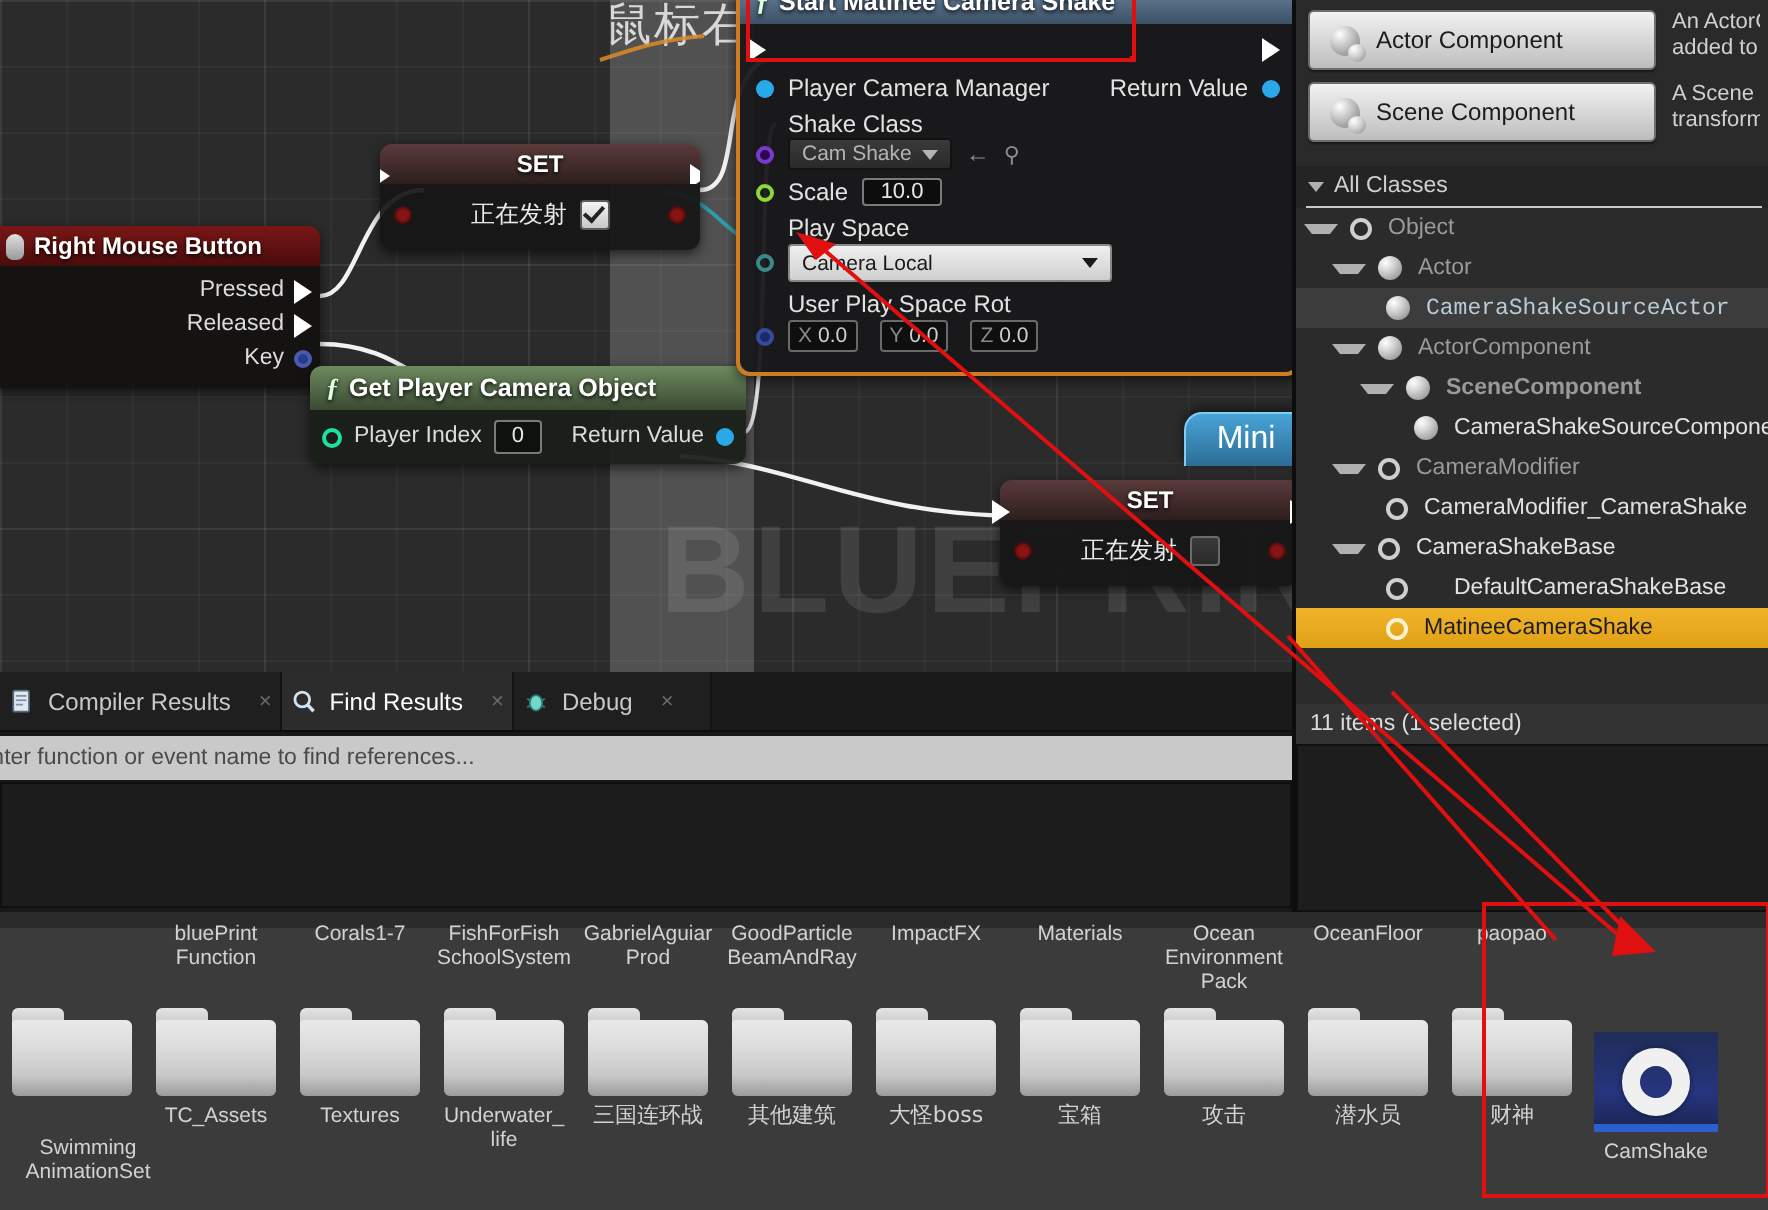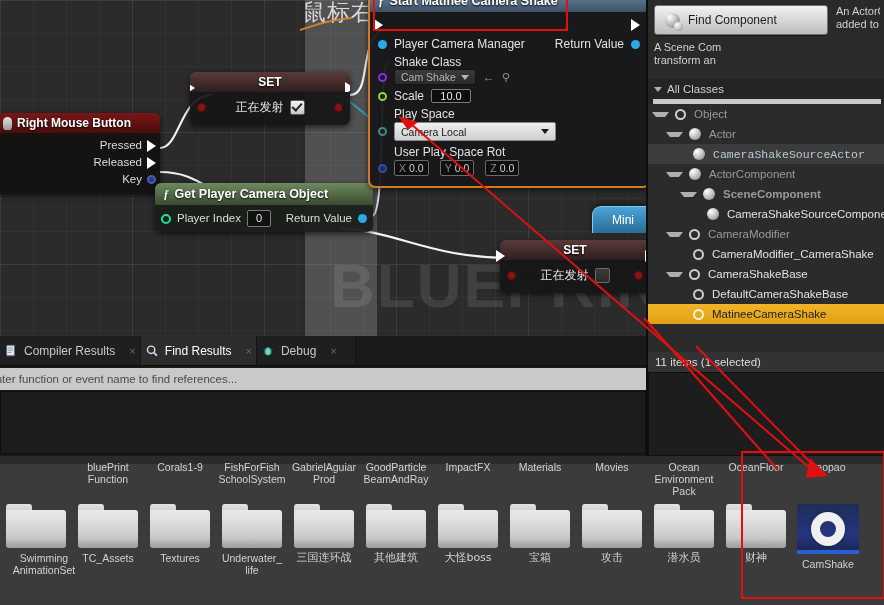--- a/index.html
+++ b/index.html
@@ -132,21 +132,21 @@
   .vecbox{
     border:1px solid #6a6a6a;background:rgba(0,0,0,.4);color:#cfcfcf;font-size:10.5px;
     padding:1px 4px;border-radius:2px;margin-right:4px;display:inline-block;
   }
   .vecbox b{color:#8a8a8a;font-weight:normal;margin-right:3px;}
 
   .minimap{
     position:absolute;left:592px;top:206px;width:60px;height:26px;
     background:linear-gradient(to bottom,#49a3d8,#2b6d96);border-radius:9px 0 0 0;
     border-top:1px solid #7fcdf0;border-left:1px solid #7fcdf0;
-    color:#fff;font-size:12px;display:flex;align-items:center;justify-content:center;
+    color:#fff;font-size:16px;display:flex;align-items:center;justify-content:center;
     box-shadow:0 -2px 6px rgba(0,0,0,.5);
   }
 
   
   .wires{position:absolute;inset:0;pointer-events:none;}
 
   
   .tabs-panel{position:absolute;left:0;top:336px;width:646px;height:120px;background:#181818;}
   .tabstrip{display:flex;height:29px;background:#1d1d1d;border-bottom:1px solid #0d0d0d;}
   .tab{
@@ -447,28 +447,35 @@
   </div>
 
   <div class="rpanel">
     <div class="comp-btns">
       <div class="comp-row">
         <div class="comp-btn">
           <span class="ico-wrap">
             <span class="sphere" style="position:absolute;left:1px;top:1px;"></span>
             <span class="sphere sm"></span>
           </span>
-          <span>Find Component</span>
+          <span>Actor Component</span>
         </div>
         <div class="comp-desc">
           <div>An ActorCom</div>
           <div>added to any</div>
         </div>
       </div>
       <div class="comp-row">
+        <div class="comp-btn">
+          <span class="ico-wrap">
+            <span class="sphere" style="position:absolute;left:1px;top:1px;"></span>
+            <span class="sphere sm"></span>
+          </span>
+          <span>Scene Component</span>
+        </div>
         <div class="comp-desc">
           <div>A Scene Com</div>
           <div>transform an</div>
         </div>
       </div>
     </div>
 
     <div class="allclasses">
       <span class="tri down"></span>
       <span>All Classes</span>
@@ -521,21 +528,21 @@
             <span style="margin-left: 4px;">CameraModifier_CameraShake</span>
           </div>
           <div class="trow bright" style="padding-left: 18px;">
             <span class="tri down" style="width: 9px; flex: 0 0 auto; display: inline-block; margin-right: 2px;"></span>
             <span class="cls-o"></span>
             <span style="margin-left: 4px;">CameraShakeBase</span>
           </div>
           <div class="trow bright" style="padding-left: 32px;">
             <span style="width: 9px; flex: 0 0 auto; display: inline-block;"></span>
             <span class="cls-o"></span>
-            <span style="margin-left: 4px;">DefaultCameraShakeBase</span>
+            <span style="margin-left: 19px;">DefaultCameraShakeBase</span>
           </div>
           <div class="trow sel-orange" style="padding-left: 32px;">
             <span style="width: 9px; flex: 0 0 auto; display: inline-block;"></span>
             <span class="cls-o orange"></span>
             <span style="margin-left: 4px;">MatineeCameraShake</span>
           </div>
         </div>
     </div>
 
     <div class="statusbar">11 items (1 selected)</div>
@@ -551,21 +558,21 @@
           </div>
         </div>
         <div class="cb-cell">
           <div class="cb-label">
             <div style="white-space: pre-line;">bluePrint
 Function</div>
           </div>
         </div>
         <div class="cb-cell">
           <div class="cb-label">
-            <div style="white-space: pre-line;">Corals1-9</div>
+            <div style="white-space: pre-line;">Corals1-7</div>
           </div>
         </div>
         <div class="cb-cell">
           <div class="cb-label">
             <div style="white-space: pre-line;">FishForFish
 SchoolSystem</div>
           </div>
         </div>
         <div class="cb-cell">
           <div class="cb-label">
@@ -580,25 +587,20 @@
           </div>
         </div>
         <div class="cb-cell">
           <div class="cb-label">
             <div style="white-space: pre-line;">ImpactFX</div>
           </div>
         </div>
         <div class="cb-cell">
           <div class="cb-label">
             <div style="white-space: pre-line;">Materials</div>
-          </div>
-        </div>
-        <div class="cb-cell">
-          <div class="cb-label">
-            <div style="white-space: pre-line;">Movies</div>
           </div>
         </div>
         <div class="cb-cell">
           <div class="cb-label">
             <div style="white-space: pre-line;">Ocean
 Environment
 Pack</div>
           </div>
         </div>
         <div class="cb-cell">
@@ -612,21 +614,21 @@
           </div>
         </div>
       </div>
     <div class="cb-grid" id="cb-row-bottom" style="top:48px;">
         <div class="cb-cell" style="margin-top: 0px;">
           <div class="folder">
             <div class="tab-f"></div>
             <div class="bdy"></div>
             <div class="shade"></div>
           </div>
-          <div class="cb-label" style="height: auto; padding-top: 4px; margin-left: 16px;">
+          <div class="cb-label" style="height: auto; padding-top: 20px; margin-left: 16px;">
             <div style="white-space: pre-line;">Swimming
 AnimationSet</div>
           </div>
         </div>
         <div class="cb-cell" style="margin-top: 0px;">
           <div class="folder">
             <div class="tab-f"></div>
             <div class="bdy"></div>
             <div class="shade"></div>
           </div>
@@ -718,21 +720,21 @@
         <div class="cb-cell" style="margin-top: 0px;">
           <div class="folder">
             <div class="tab-f"></div>
             <div class="bdy"></div>
             <div class="shade"></div>
           </div>
           <div class="cb-label cn" style="height: auto; padding-top: 4px;">
             <div style="white-space: pre-line;">财神</div>
           </div>
         </div>
-        <div class="cb-cell" style="margin-top: 0px;">
+        <div class="cb-cell" style="margin-top: 12px;">
           <div class="asset-thumb">
             <div class="asset-ring"></div>
             <div class="bluebar"></div>
           </div>
           <div class="cb-label" style="height: auto; padding-top: 4px;">
             <div style="white-space: pre-line;">CamShake</div>
           </div>
         </div>
       </div>
   </div>

